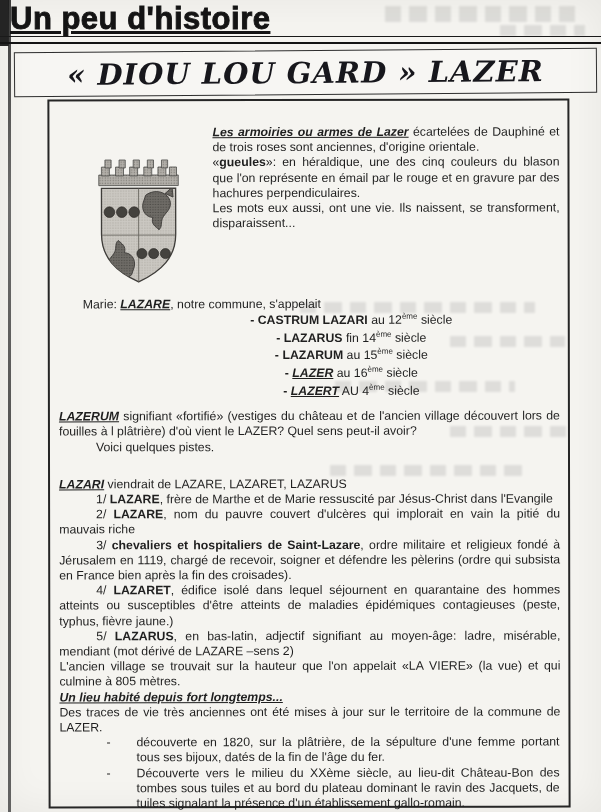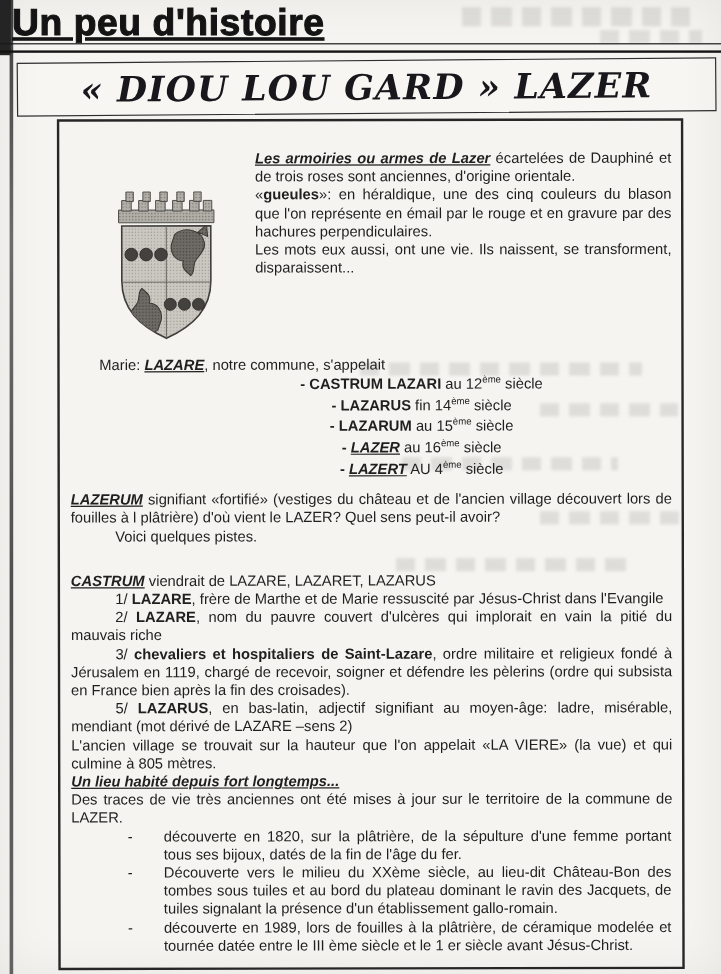--- a/index.html
+++ b/index.html
@@ -139,24 +139,25 @@
       <div class="ainsi-item"><span class="seg-bi">- </span><span class="seg-biu">LAZER</span><span> au 16</span><span class="seg-sup">ème</span><span> siècle</span></div>
       <div class="ainsi-item"><span class="seg-bi">- </span><span class="seg-biu">LAZERT</span><span> AU 4</span><span class="seg-sup">ème</span><span> siècle</span></div>
     </div>
 
     <div class="castrum">
       <p class="body"><span class="seg-biu">LAZERUM</span><span>  signifiant «fortifié» (vestiges du château et de l'ancien village découvert lors de fouilles à l plâtrière) d'où vient le LAZER? Quel sens peut-il avoir?</span></p>
       <p class="body voici">Voici quelques pistes.</p>
     </div>
 
     <div class="lazari">
-      <p class="body"><span class="seg-biu">CASTRUM</span><span> viendrait de LAZARE, LAZARET, LAZARUS</span></p>
+      <p class="body"><span class="seg-biu">LAZARI</span><span> viendrait de LAZARE, LAZARET, LAZARUS</span></p>
       <p class="lz-item"><span>1/ </span><span class="seg-bi">LAZARE</span><span>, frère de Marthe et de Marie ressuscité par Jésus-Christ dans l'Evangile</span></p>
       <p class="lz-item"><span>2/ </span><span class="seg-bi">LAZARE</span><span>, nom du pauvre couvert d'ulcères qui implorait en vain la pitié du mauvais riche</span></p>
       <p class="lz-item"><span>3/ </span><span class="seg-bi">chevaliers et hospitaliers de Saint-Lazare</span><span>, ordre militaire et religieux fondé à Jérusalem en 1119, chargé de recevoir, soigner et défendre les pèlerins (ordre qui subsista en France bien après la fin des croisades).</span></p>
+      <p class="lz-item"><span>4/ </span><span class="seg-bi">LAZARET</span><span>, édifice isolé dans lequel séjournent en quarantaine des hommes atteints ou susceptibles d'être atteints de maladies épidémiques contagieuses (peste, typhus, fièvre jaune.)</span></p>
       <p class="lz-item"><span>5/ </span><span class="seg-bi">LAZARUS</span><span>, en bas-latin, adjectif signifiant au moyen-âge: ladre, misérable, mendiant (mot dérivé de LAZARE –sens 2)</span></p>
     </div>
 
     <p class="body village">L'ancien village se trouvait sur la hauteur que l'on appelait «LA VIERE» (la vue) et qui culmine à 805 mètres.</p>
 
     <p class="body lieu-head"><span class="seg-biu">Un lieu habité depuis fort longtemps...</span></p>
     <p class="body">Des traces de vie très anciennes ont été mises à jour sur le territoire de la commune de LAZER.</p>
 
     <div class="disc-item">
       <span class="dash">-</span>

